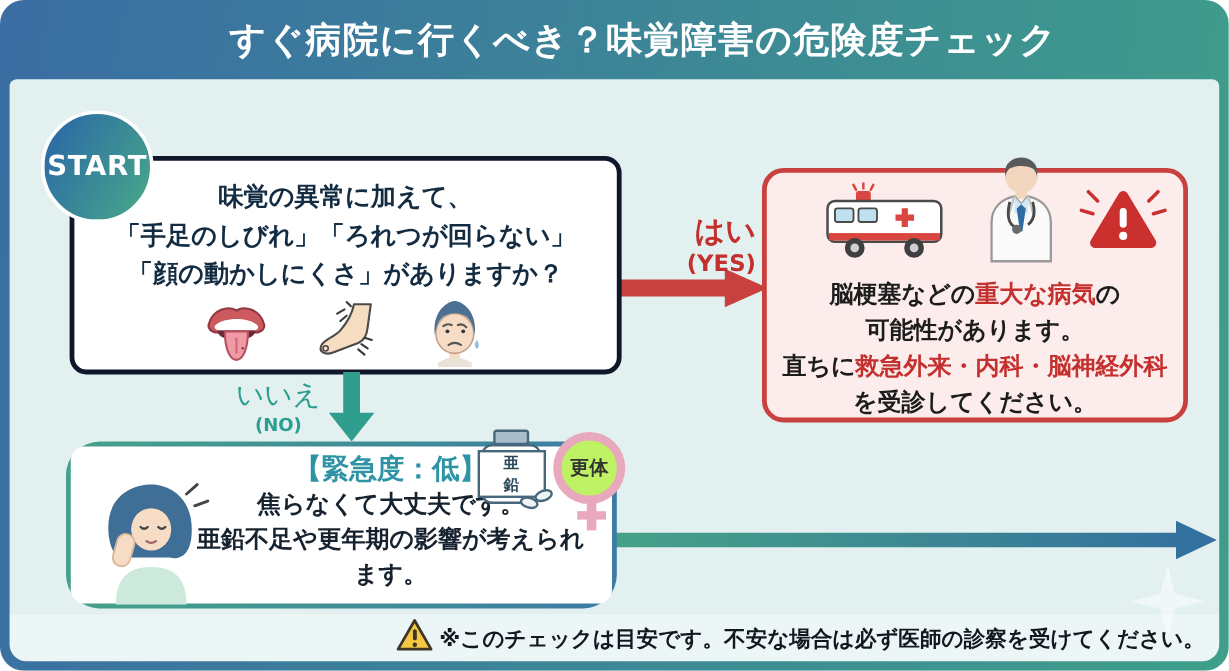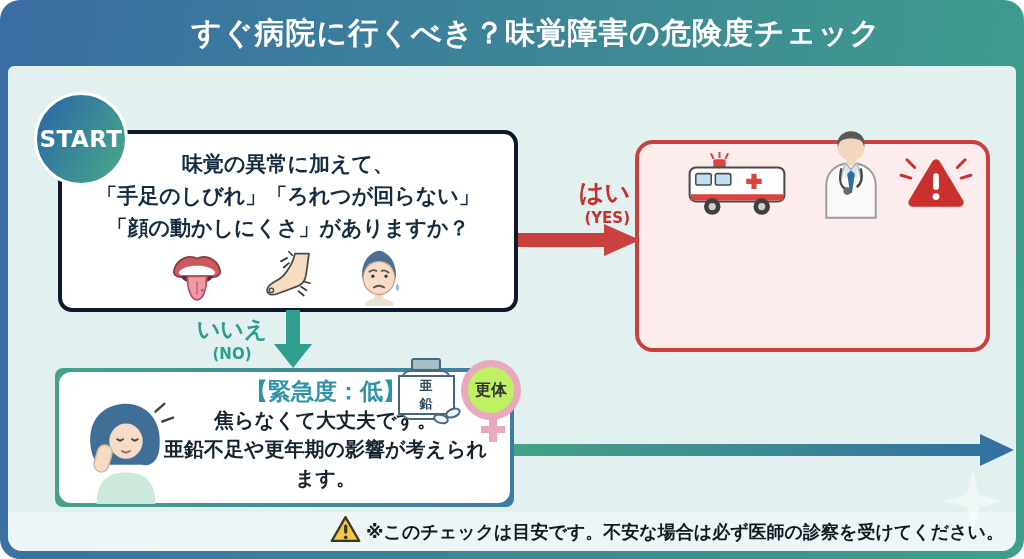--- a/index.html
+++ b/index.html
@@ -29,42 +29,42 @@
   .question-box{
     position:absolute; left:50px; top:64px; width:460px; height:182px;
     background:#fff; border:4px solid #0f172a; border-radius:14px; z-index:2;
     padding-top:14px; text-align:center;
   }
   .question-line{ font-size:21px; line-height:32px; font-weight:700; color:#132c42; }
   .symptom-icons{ display:flex; justify-content:center; align-items:flex-end; gap:34px; margin-top:4px; }
   
   .yes-label{ position:absolute; left:512px; top:110px; width:110px; text-align:right; z-index:3; }
   .yes-label .big{ font-size:25px; font-weight:800; color:#c4302e; }
-  .yes-label .small{ font-size:15px; font-weight:700; color:#c4302e; }
+  .yes-label .small{ font-size:19px; font-weight:700; color:#c4302e; }
   .yes-arrow{ position:absolute; left:504px; top:156px; z-index:1; }
   
   .danger-box{
     position:absolute; left:627px; top:74px; width:355px; height:212px;
     background:#fcecec; border:4px solid #c9413f; border-radius:18px; z-index:2;
   }
   .danger-icons{ position:relative; height:80px; }
   .ambulance{ position:absolute; left:46px; top:8px; }
   .doctor{ position:absolute; left:174px; top:-16px; }
   .alert-tri{ position:absolute; left:258px; top:8px; }
   .danger-text{ text-align:center; font-size:20px; line-height:30px; font-weight:700; color:#1c1c1c; margin-top:6px; }
   .em-red{ color:#c4302e; }
   
   .no-label{ position:absolute; left:162px; top:248px; width:124px; text-align:center; z-index:3; }
-  .no-label .big{ font-size:23px; font-weight:700; color:#2a9d8f; }
+  .no-label .big{ font-size:23px; font-weight:400; color:#2a9d8f; }
   .no-label .small{ font-size:15px; font-weight:700; color:#2a9d8f; }
   .no-arrow{ position:absolute; left:262px; top:244px; z-index:3; }
   
   .safe-box{
     position:absolute; left:47px; top:302px; width:459px; height:139px;
-    background:linear-gradient(90deg,#45a289,#3c7ba3); border-radius:8px; padding:4px; z-index:2;
+    background:linear-gradient(90deg,#45a289,#3c7ba3); border-radius:28px; padding:4px; z-index:2;
   }
   .safe-inner{ position:relative; width:100%; height:100%; background:#fff; border-radius:12px; }
   .safe-text{ position:absolute; left:100px; right:18px; top:4px; text-align:center; }
   .safe-heading{ font-size:23px; font-weight:800; color:#2f93a6; line-height:30px; }
   .safe-line{ font-size:20px; font-weight:700; color:#16222e; line-height:29px; }
   .woman{ position:absolute; left:14px; top:20px; }
   .zinc-bottle{ position:absolute; left:338px; top:-14px; width:58px; z-index:3; text-align:center; }
   .bottle-cap{ width:30px; height:13px; margin:0 auto; background:#a9becb; border:2px solid #47687c; border-radius:3px; }
   .bottle-body{ width:50px; height:50px; margin:-1px auto 0; background:#fff; border:2px solid #47687c; border-radius:9px;
     display:flex; align-items:center; justify-content:center; }
@@ -188,20 +188,26 @@
           </svg>
         </span>
         <span class="alert-tri">
           <svg width="78" height="62" viewBox="0 0 80 64">
             <path d="M10 8 L18 16 M4 24 L14 27 M70 8 L62 16 M76 24 L66 27" stroke="#c9302e" stroke-width="3" stroke-linecap="round"></path>
             <path d="M40 12 L64 52 L16 52 Z" fill="#c9302e" stroke="#c9302e" stroke-width="9" stroke-linejoin="round"></path>
             <rect x="37" y="22" width="6" height="17" rx="3" fill="#fff"></rect>
             <circle cx="40" cy="46" r="3.5" fill="#fff"></circle>
           </svg>
         </span>
+      </div>
+      <div class="danger-text">
+        <div><span>脳梗塞などの</span><span class="em-red">重大な病気</span><span>の</span></div>
+        <div>可能性があります。</div>
+        <div><span>直ちに</span><span class="em-red">救急外来・内科・脳神経外科</span></div>
+        <div>を受診してください。</div>
       </div>
     </div>
 
     <div class="no-label">
       <div class="big">いいえ</div>
       <div class="small">(NO)</div>
     </div>
     <div class="no-arrow">
       <svg width="46" height="58" viewBox="0 0 46 58">
         <path d="M16 0 V34 H4 L23 58 L42 34 H30 V0 Z" fill="#2f9e8e"></path>

